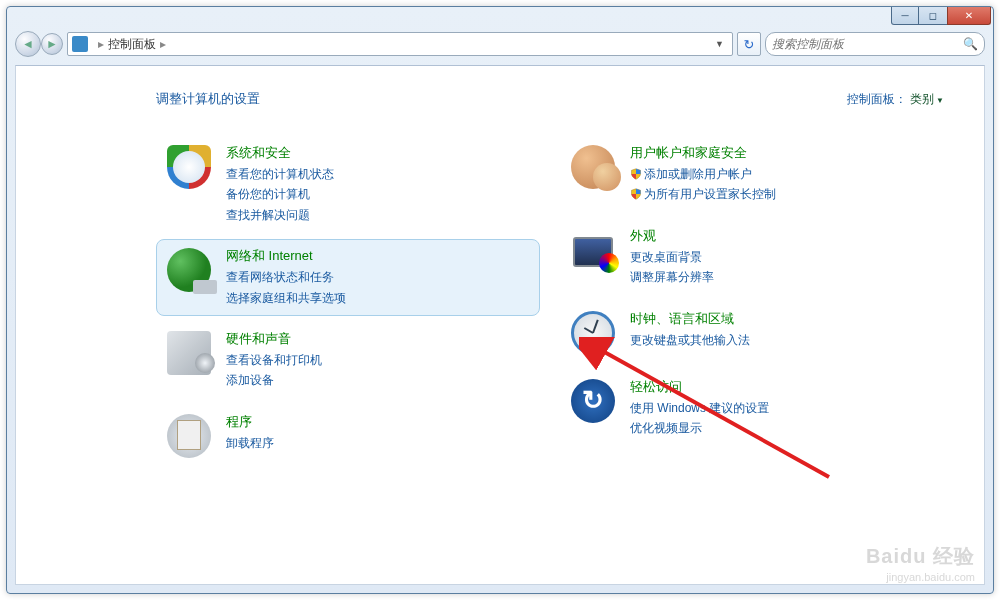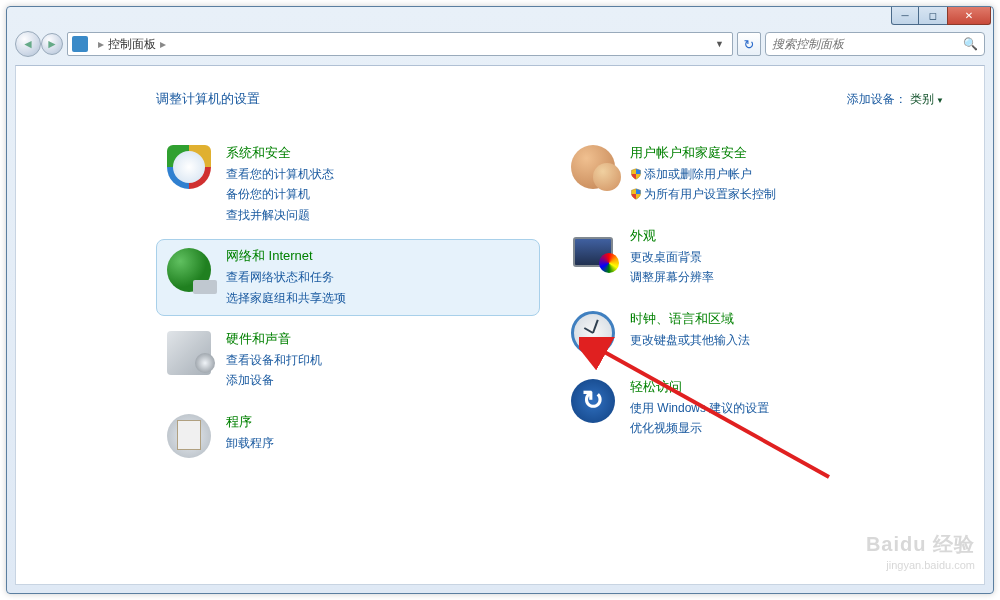--- a/index.html
+++ b/index.html
@@ -16,21 +16,21 @@
 
 
 .navbar { height:30px; margin:0 8px; display:flex; align-items:center; gap:4px; }
 .nav-back, .nav-fwd { width:26px; height:26px; border-radius:50%; background:radial-gradient(circle at 35% 30%, #fdfdff, #d0dae8 60%, #b0c0d4); border:1px solid #9ab; display:flex; align-items:center; justify-content:center; color:#6a8; font-size:12px; }
 .nav-fwd { width:22px; height:22px; margin-left:-4px; }
 .addr { flex:1; height:24px; background:#fff; border:1px solid #9ab; border-radius:2px; display:flex; align-items:center; padding:0 4px; font-size:12px; color:#333; }
 .addr .cp-icon { width:16px; height:16px; background:#3a8ac8; border-radius:2px; margin-right:6px; display:inline-block; }
 .addr .sep { color:#888; margin:0 4px; }
 .addr .dd { margin-left:auto; color:#555; font-size:9px; padding:0 4px; }
 .refresh { width:24px; height:24px; border:1px solid #9ab; background:linear-gradient(#fff,#e8f0f8); border-radius:2px; display:flex; align-items:center; justify-content:center; color:#2a6aca; font-size:13px; }
-.search { width:220px; height:24px; background:#fff; border:1px solid #9ab; border-radius:4px; display:flex; align-items:center; padding:0 6px; }
+.search { width:220px; height:24px; background:#fff; border:1px solid #9ab; border-radius:10px; display:flex; align-items:center; padding:0 6px; }
 .search input { border:none; outline:none; flex:1; font-size:12px; color:#888; font-style:italic; background:transparent; }
 .search .mag { color:#4a8; font-size:12px; }
 
 
 .content { position:absolute; left:8px; right:8px; top:58px; bottom:8px; background:#fff; border:1px solid #c8d4e2; border-top-color:#b0c0d4; }
 .inner { padding:24px 40px 20px 140px; }
 .header-row { display:flex; justify-content:space-between; align-items:center; margin-bottom:28px; }
 .page-title { font-size:13px; color:#1a5aa0; font-weight:normal; }
 .view-by { font-size:12px; color:#1a5aa0; }
 .view-by a { color:#14532d; text-decoration:none; }
@@ -63,21 +63,21 @@
 .ic-clock{background:radial-gradient(circle,#f8f8f8,#d0d8e0);border-radius:50%;border:3px solid #4080c0;}
 .ic-clock::before{content:"";position:absolute;left:50%;top:50%;width:2px;height:14px;background:#304050;transform-origin:bottom;transform:translate(-50%,-100%) rotate(20deg);}
 .ic-clock::after{content:"";position:absolute;left:50%;top:50%;width:2px;height:10px;background:#304050;transform-origin:bottom;transform:translate(-50%,-100%) rotate(-60deg);}
 .ic-ease{background:radial-gradient(circle,#3070c0,#104080);border-radius:50%;}
 .ic-ease::after{content:"↻";position:absolute;inset:0;display:flex;align-items:center;justify-content:center;color:#fff;font-size:26px;font-weight:bold;}
 
 
 .arrow { position:absolute; left:572px; top:330px; width:260px; height:150px; pointer-events:none; }
 
 
-.watermark { position:absolute; right:18px; bottom:20px; color:#d8d8d8; font-size:11px; text-align:right; line-height:1.4; pointer-events:none; }
+.watermark { position:absolute; right:18px; bottom:8px; color:#d8d8d8; font-size:11px; text-align:right; line-height:1.4; pointer-events:none; }
 .watermark .big { font-size:20px; font-weight:bold; letter-spacing:1px; }
 </style>
 </head>
 <body>
 
 <div class="window">
   <div class="titlebar">
     <div class="win-btns">
       <div class="win-btn min">─</div>
       <div class="win-btn max">◻</div>
@@ -100,21 +100,21 @@
       <input placeholder="搜索控制面板" style="">
       <span class="mag">🔍</span>
     </div>
   </div>
 
   <div class="content">
     <div class="inner">
       <div class="header-row">
         <div class="page-title">调整计算机的设置</div>
         <div class="view-by">
-          <span>添加设备：</span>
+          <span>控制面板：</span>
           <a href="#"><span>类别</span><span class="dd2">▼</span></a>
         </div>
       </div>
 
       <div class="cols">
         <div class="col" id="left-col">
             <div class="cat">
               <div class="cat-icon">
                 <div class="ic ic-security"></div>
               </div>

